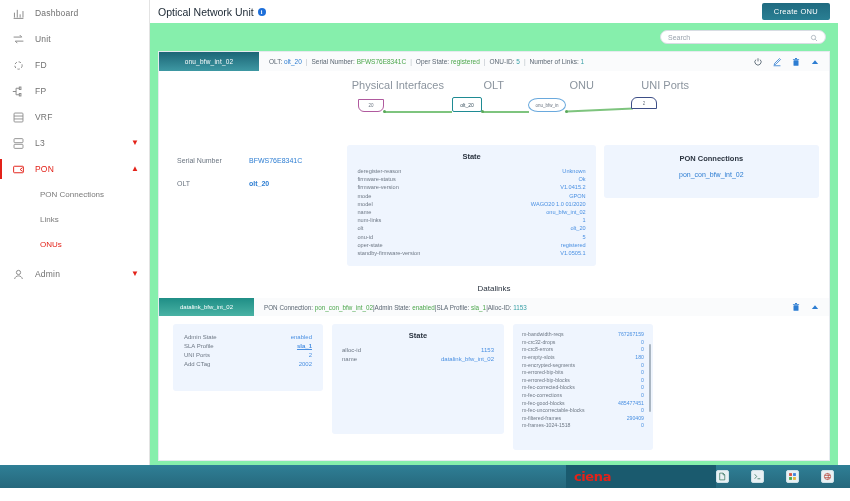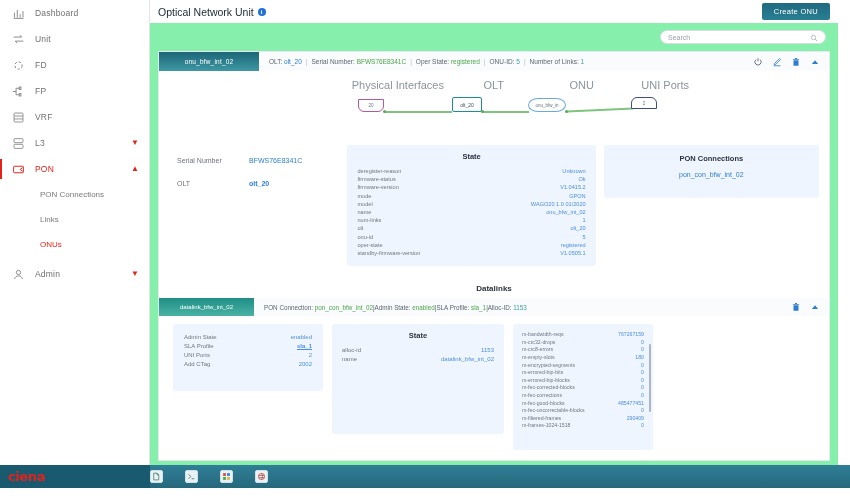--- a/index.html
+++ b/index.html
@@ -134,21 +134,21 @@
   }
   .card-title { text-align:center; font-size:7.5px; font-weight:bold; color:#2b3440; margin-bottom: 6px; }
   .card.state-card { width: 256px; }
   .srow { display:flex; justify-content:space-between; font-size:5.6px; line-height: 8.2px; }
   .srow .sk { color:#6e7885; }
   .srow .sv { color:#4a90e2; }
   .card.pon-card { width: 222px; padding-top: 9px; padding-bottom: 20px; }
   .pon-link { text-align:center; font-size:7px; color:#2d7dd2; margin-top: 8px; }
 
   
-  .dl-title { text-align:center; font-size:8px; font-weight:bold; color:#2b3440; padding: 4px 0 5px; background:#fff; }
+  .dl-title { text-align:center; font-size:8px; font-weight:normal; color:#2b3440; padding: 4px 0 5px; background:#fff; }
   .dl-bar { display:flex; align-items:stretch; height: 18px; background:#fafbfc; }
   .dl-chip {
     width: 95px; background: linear-gradient(180deg,#1f8e86,#49b2a4);
     color:#fff; font-size:6px; display:flex; align-items:center; justify-content:center;
   }
   .dl-meta { flex:1; display:flex; align-items:center; padding-left: 10px; font-size:6.3px; color:#5a6672; white-space:nowrap; }
 
   .dl-body { display:flex; gap: 9px; padding: 8px 10px 10px 14px; background:#fff; align-items:flex-start; }
   .card.dl-left { width: 150px; padding: 9px 11px 22px 11px; }
   .drow { display:flex; justify-content:space-between; font-size:6px; line-height: 9px; }
@@ -166,21 +166,21 @@
   .strow .stv { color:#4a90e2; }
   .stats-scroll {
     position:absolute; right:2px; top:20px; width:2.5px; height: 68px; background:#aab6c2; border-radius:2px;
   }
   .card.dl-pon { width: 132px; padding-top: 9px; padding-bottom: 24px; background: #fff; }
 
   
   .taskbar {
     position:absolute; left:0; bottom:0; width: 850px; height: 23px;
     background: linear-gradient(180deg,#2f7f96,#26687c);
-    display:flex; align-items:center; justify-content: flex-start;
+    display:flex; align-items:center; justify-content: flex-end;
   }
   .taskbar .brand {
     width: 150px; height: 23px; background:#1a5a6e;
     display:flex; align-items:center; padding-left: 8px;
     color:#e32219; font-size: 13px; font-weight:bold; font-family:"DejaVu Sans", sans-serif;
     letter-spacing:-.4px;
   }
   .tray { display:flex; gap: 22px; padding-right: 16px; align-items:center; }
   .tray .tico { width:13px; height:13px; border:1px solid #cfe2e8; border-radius:2px; background:#e9f1f4;
                 display:flex; align-items:center; justify-content:center; }

